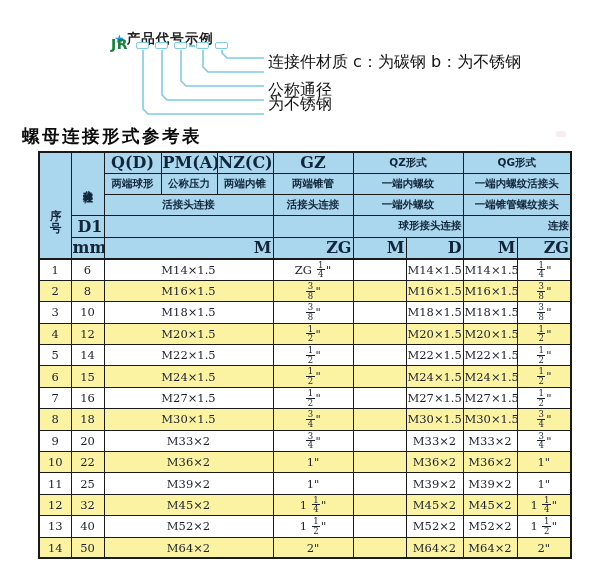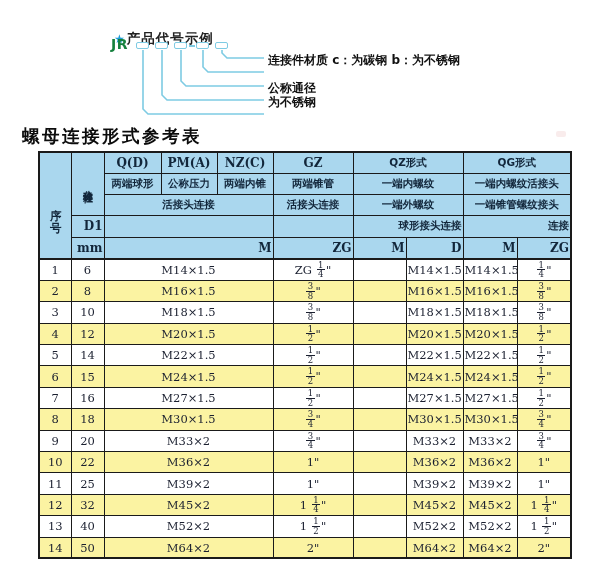--- a/index.html
+++ b/index.html
@@ -18,21 +18,21 @@
     color:var(--ink);position:relative;overflow:hidden;
   }
   
   .diagram{position:absolute;left:0;top:0;width:600px;height:125px;}
   .diagram-title{position:absolute;left:114px;top:30px;font-size:13.5px;font-weight:700;color:#222;letter-spacing:1px;white-space:nowrap;}
   .diagram-title .star{color:var(--star-blue);font-size:12px;margin-right:1px;}
   .jr-code{position:absolute;left:111px;top:36px;font-size:14px;font-weight:700;color:#15803d;letter-spacing:0.5px;text-align:center;}
   .code-box{position:absolute;top:42px;width:13px;height:7px;border:1.5px solid var(--cyan);border-radius:2px;background:#fff;}
   .code-dash{position:absolute;top:45px;left:188.5px;width:6px;height:1.6px;background:var(--cyan);}
   .leaders{position:absolute;left:0;top:0;width:600px;height:125px;}
-  .dlabel{position:absolute;left:268px;height:13px;font-size:12px;font-weight:700;color:#111;white-space:nowrap;}
+  .dlabel{position:absolute;left:268px;height:13px;font-size:16px;font-weight:400;color:#111;white-space:nowrap;}
   
   .table-title{
     position:absolute;left:10px;top:124px;margin:0;
     font-family:"DejaVu Serif","Liberation Serif",serif;
     font-size:17.5px;font-weight:700;color:#0c0c0c;letter-spacing:2.5px;white-space:nowrap;padding-left:12px;
   }
   
   table{
     position:absolute;left:38px;top:151px;width:532px;
     border-collapse:collapse;table-layout:fixed;
@@ -43,21 +43,21 @@
     text-align:center;vertical-align:middle;
     padding:0 1px;overflow:hidden;white-space:nowrap;
   }
   thead th{
     background:var(--header-bg);
     font-size:10.5px;font-weight:700;color:#12263a;
   }
   thead tr.r1 th,thead tr.r2 th,thead tr.r3 th{height:21px;}
   thead tr.r4 th,thead tr.r5 th{height:22px;text-align:right;}
   thead{border-bottom:2px solid var(--line);}
-  th.lat{font-family:"DejaVu Serif","Liberation Serif",serif;font-size:12px;font-weight:700;}
+  th.lat{font-family:"DejaVu Serif","Liberation Serif",serif;font-size:16px;font-weight:700;}
   th.vert{
     writing-mode:vertical-rl;text-orientation:upright;
     font-size:10px;letter-spacing:1px;padding:2px 0;
   }
   th.vert-seq{
     writing-mode:vertical-rl;text-orientation:upright;
     font-size:11.5px;letter-spacing:14px;padding-top:14px;
   }
   tbody td{
     height:21.4px;

